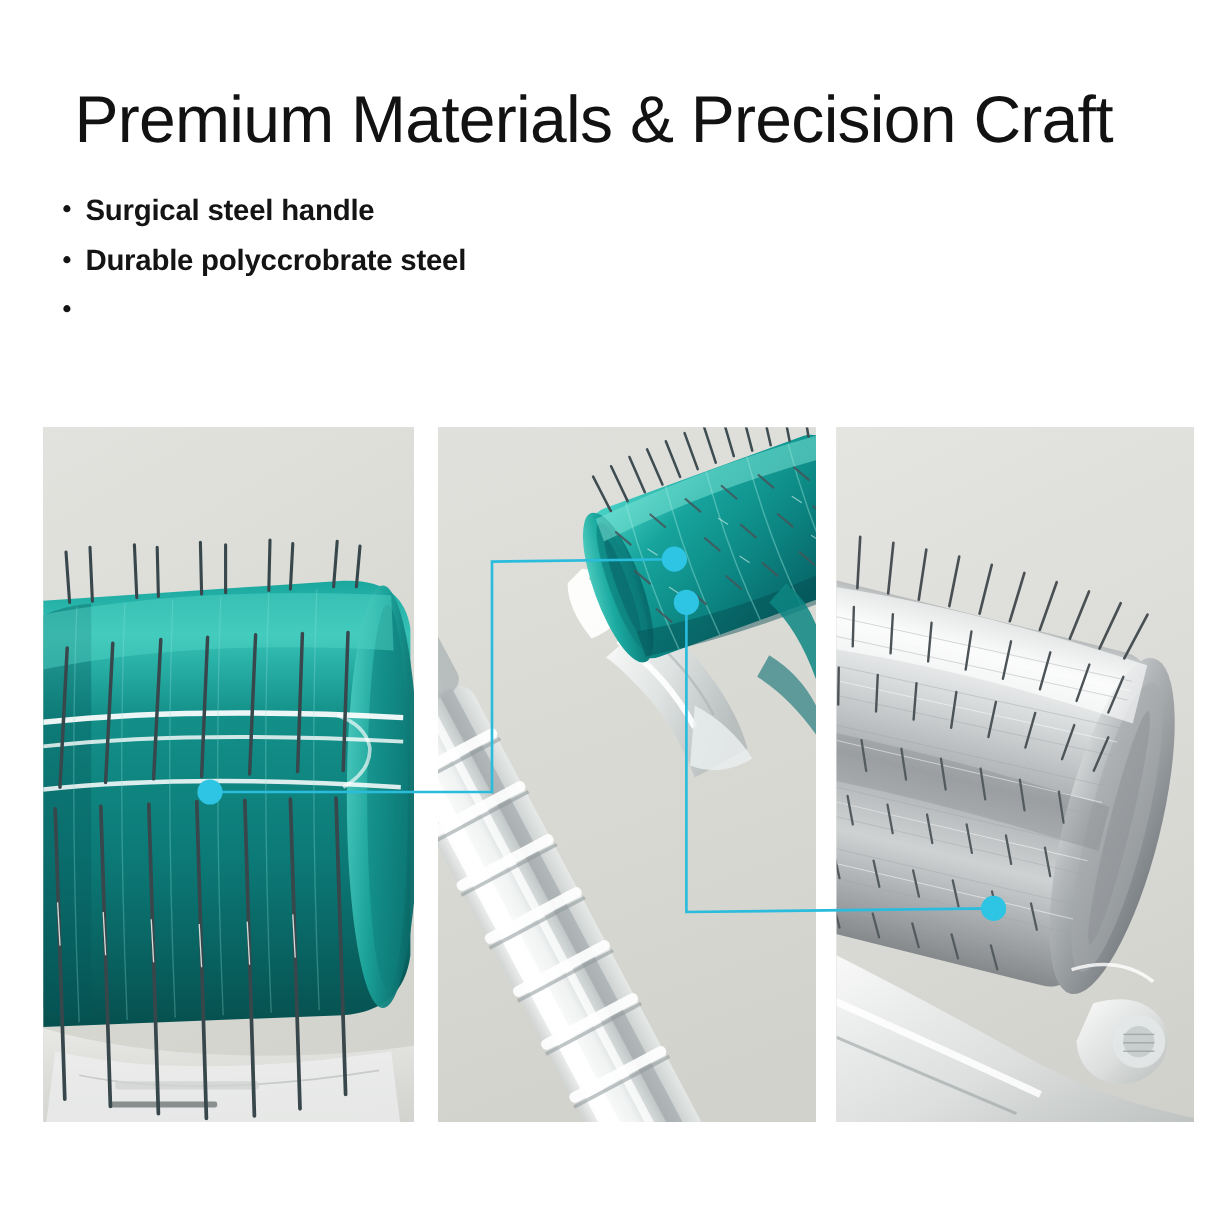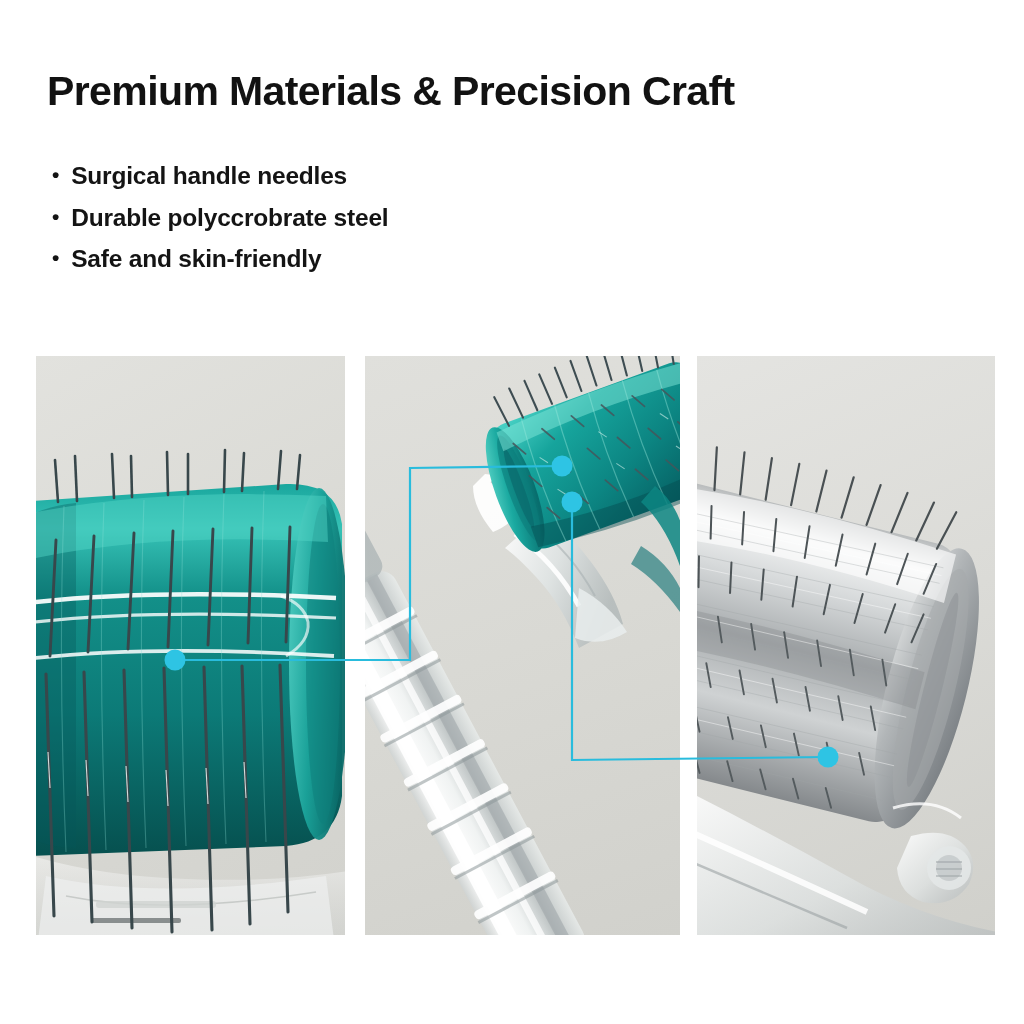--- a/index.html
+++ b/index.html
@@ -6,22 +6,22 @@
   body{
     width:1024px;height:1024px;
     background:#ffffff;
     font-family:"Liberation Sans", sans-serif;
     position:relative;overflow:hidden;
   }
   .stage{position:absolute;left:0;top:0;width:1024px;height:1024px;}
 
   
   .headline{
-    position:absolute;left:47px;top:70px;width:960px;
-    font-size:41px;line-height:1.06;font-weight:bold;
+    position:absolute;left:62px;top:70px;width:960px;
+    font-size:55px;line-height:1.06;font-weight:normal;
     letter-spacing:-0.6px;color:#121212;white-space:nowrap;
   }
   .bullets{position:absolute;left:52px;top:164px;width:700px;}
   .bullet{
     display:flex;align-items:flex-start;gap:12px;
     font-size:24.5px;line-height:1.0;font-weight:bold;
     color:#141414;margin-bottom:17px;letter-spacing:-0.2px;
   }
   .bullet .dot{font-size:21px;line-height:1.05;color:#141414;}
 
@@ -52,29 +52,28 @@
 </head>
 <body>
 
 <div class="stage">
 
   <div class="headline">Premium Materials &amp; Precision Craft</div>
 
   <div class="bullets">
     <div class="bullet">
       <span class="dot">•</span>
-      <span>Surgical handle needles</span>
+      <span>Surgical steel handle</span>
     </div>
     <div class="bullet">
       <span class="dot">•</span>
       <span>Durable polyccrobrate steel</span>
     </div>
     <div class="bullet">
       <span class="dot">•</span>
-      <span>Safe and skin-friendly</span>
     </div>
   </div>
 
   <div class="panel" id="panel-1">
     <div class="pbg"></div>
     <svg class="ph" width="309" height="579" viewBox="0 0 309 579">
       <defs>
         <linearGradient id="t1drum" x1="0" y1="0" x2="0" y2="1">
           <stop offset="0" stop-color="#1aa79e"></stop>
           <stop offset="0.12" stop-color="#36c2b6"></stop>

